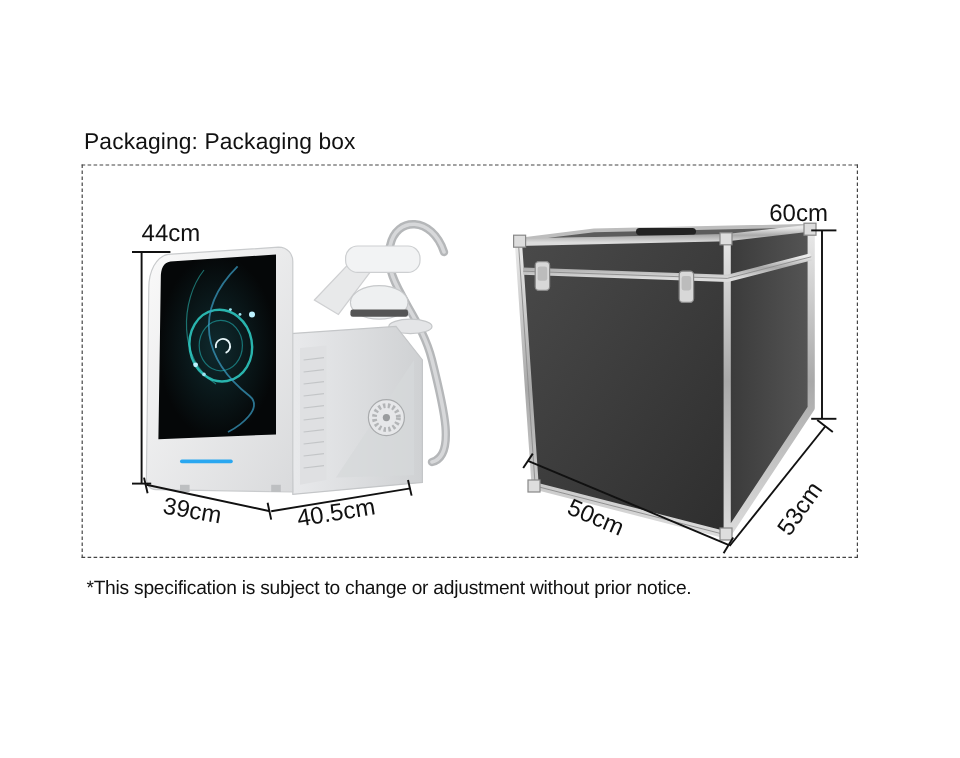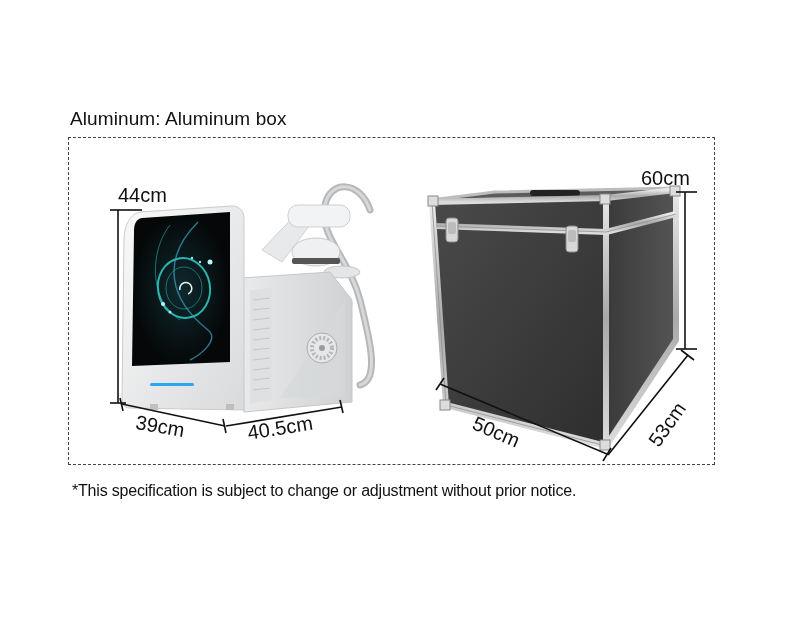--- a/index.html
+++ b/index.html
@@ -8,21 +8,21 @@
   .title { position:absolute; left:70px; top:108px; font-size:19px; letter-spacing:0.1px; }
   .frame { position:absolute; left:68px; top:137px; width:647px; height:328px;
            border:1.3px dashed #444; box-sizing:border-box; }
   .note { position:absolute; left:72px; top:482px; font-size:16px; letter-spacing:-0.2px; }
   .dim { position:absolute; font-size:20px; color:#111; white-space:nowrap; }
   svg.art { position:absolute; left:0; top:0; }
 </style>
 </head>
 <body>
 
-<div class="title">Aluminum: Aluminum box</div>
+<div class="title">Packaging: Packaging box</div>
 
 <div class="frame"></div>
 
 <svg class="art" width="800" height="632" viewBox="0 0 800 632">
   <defs>
     <linearGradient id="bodyGrad" x1="0" y1="0" x2="1" y2="1">
       <stop offset="0" stop-color="#fafafa"></stop>
       <stop offset="1" stop-color="#d9dadc"></stop>
     </linearGradient>
     <linearGradient id="sideGrad" x1="0" y1="0" x2="1" y2="0">

